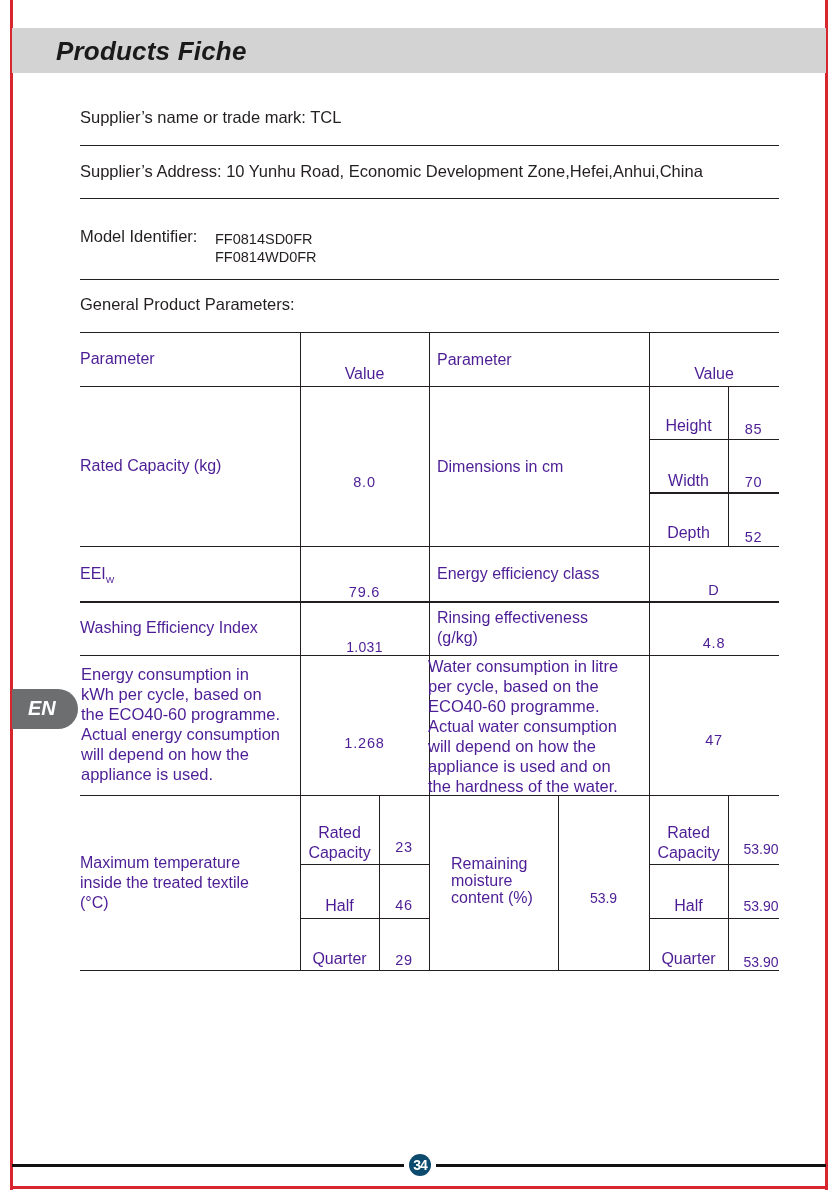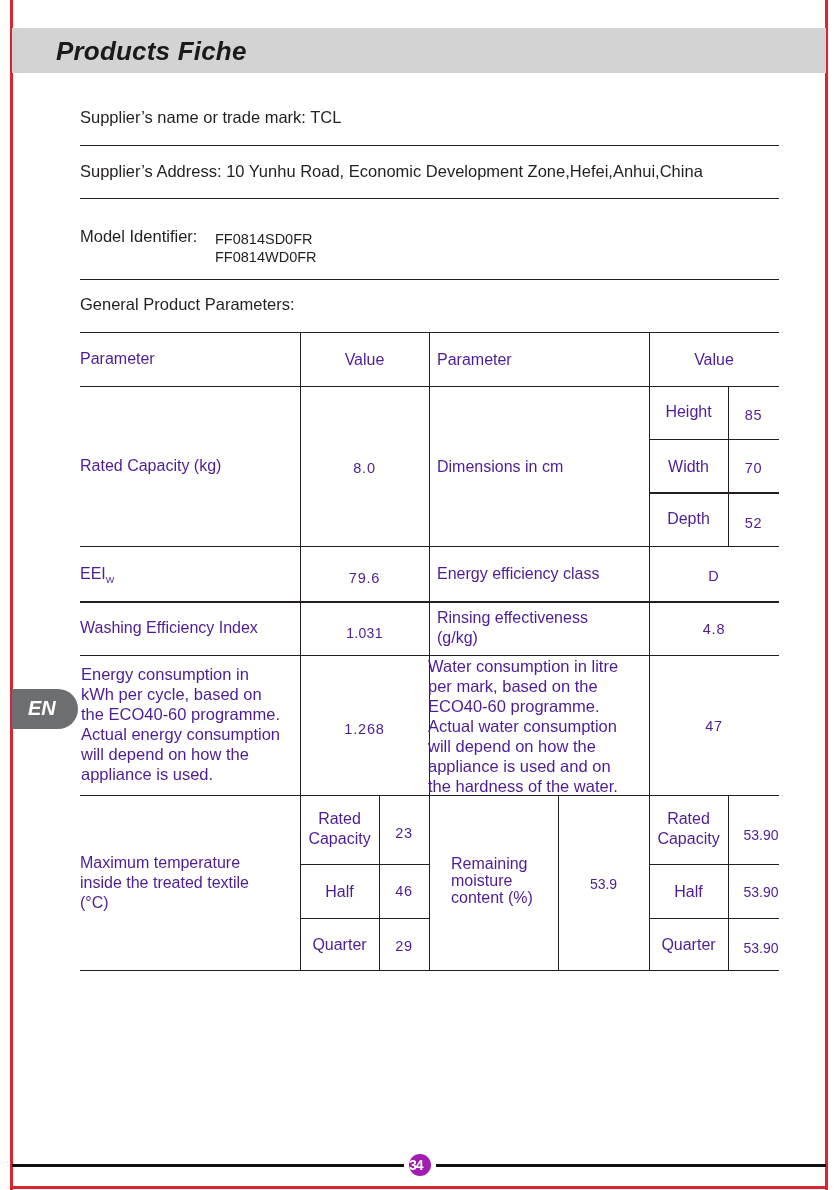--- a/index.html
+++ b/index.html
@@ -17,30 +17,30 @@
   .rule { position: absolute; left: 80px; width: 699px; height: 1px; background: #231f20; }
 
   .model-label { position: absolute; left: 80px; top: 227px; font-size: 16.5px; }
   .model-ids { position: absolute; left: 215px; top: 230px; font-size: 14.5px; line-height: 18px; }
 
   .hl { position: absolute; background: #231f20; height: 1px; }
   .hl.thick { height: 2px; }
   .vl { position: absolute; background: #231f20; width: 1px; }
 
   .cell { position: absolute; font-size: 16px; line-height: 20px; color: #4c1d95; }
-  .cell.center { text-align: center; }
+  .cell.center { text-align: center; margin-top: 14px; }
   .num { font-size: 14.5px; letter-spacing: 0.8px; }
   .small { font-size: 14px; }
 
   .en-tab { position: absolute; left: 12px; top: 689px; width: 66px; height: 40px; background: #6d6e70; border-radius: 0 20px 20px 0; }
   .en-label { position: absolute; left: 28px; top: 697px; font-size: 20px; font-weight: bold; font-style: italic; color: #ffffff; }
 
   .footer-line-left { position: absolute; left: 12px; top: 1164px; width: 392px; height: 3px; background: #111; }
   .footer-line-right { position: absolute; left: 436px; top: 1164px; width: 390px; height: 3px; background: #111; }
-  .page-badge { position: absolute; left: 409px; top: 1154px; width: 22px; height: 22px; border-radius: 50%; background: #a21caf; color: #fff; font-size: 14px; font-weight: bold; text-align: left; line-height: 22px; letter-spacing: -1px; }
+  .page-badge { position: absolute; left: 409px; top: 1154px; width: 22px; height: 22px; border-radius: 50%; background: #0c4a6e; color: #fff; font-size: 14px; font-weight: bold; text-align: center; line-height: 22px; letter-spacing: -1px; }
 </style>
 </head>
 <body>
 
 <div class="border-left"></div>
 <div class="border-right"></div>
 <div class="border-bottom"></div>
 
 <div class="header-bar"></div>
 <div class="header-title">Products Fiche</div>
@@ -115,21 +115,21 @@
   <div>Energy consumption in</div>
   <div>kWh per cycle, based on</div>
   <div>the ECO40-60 programme.</div>
   <div>Actual energy consumption</div>
   <div>will depend on how the</div>
   <div>appliance is used.</div>
 </div>
 <div class="cell center num" style="left:300px;top:719px;width:129px">1.268</div>
 <div class="cell" style="left:428px;top:656px;font-size:16.5px">
   <div>Water consumption in litre</div>
-  <div>per mark, based on the</div>
+  <div>per cycle, based on the</div>
   <div>ECO40-60 programme.</div>
   <div>Actual water consumption</div>
   <div>will depend on how the</div>
   <div>appliance is used and on</div>
   <div>the hardness of the water.</div>
 </div>
 <div class="cell center num" style="left:649px;top:716px;width:130px">47</div>
 
 <div class="cell" style="left:80px;top:853px;line-height:20px">
   <div>Maximum temperature</div>

